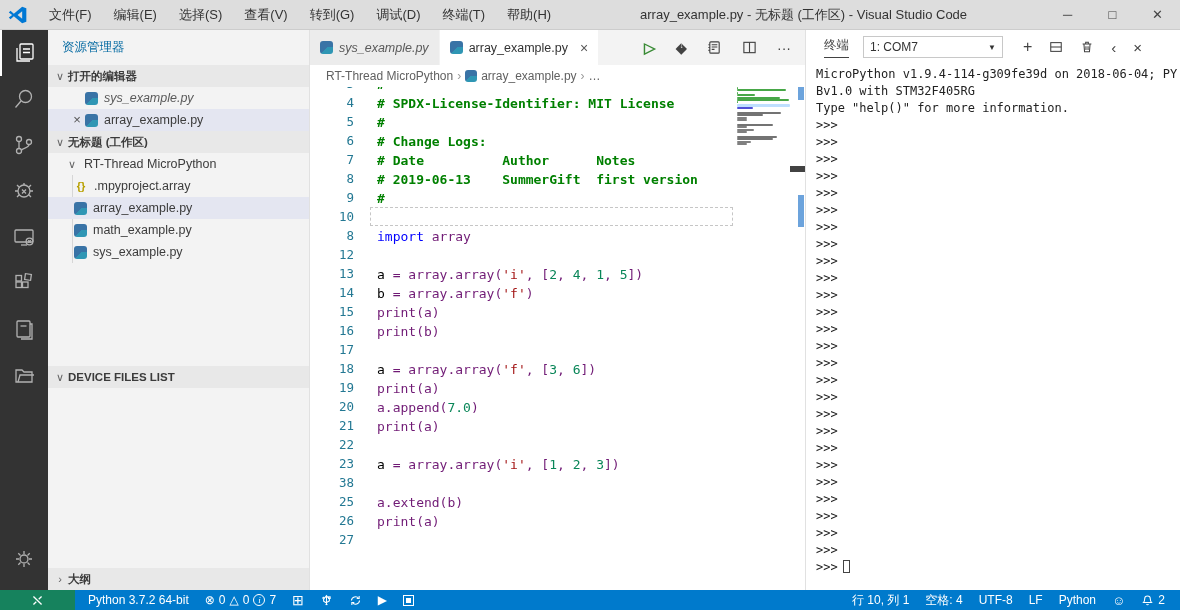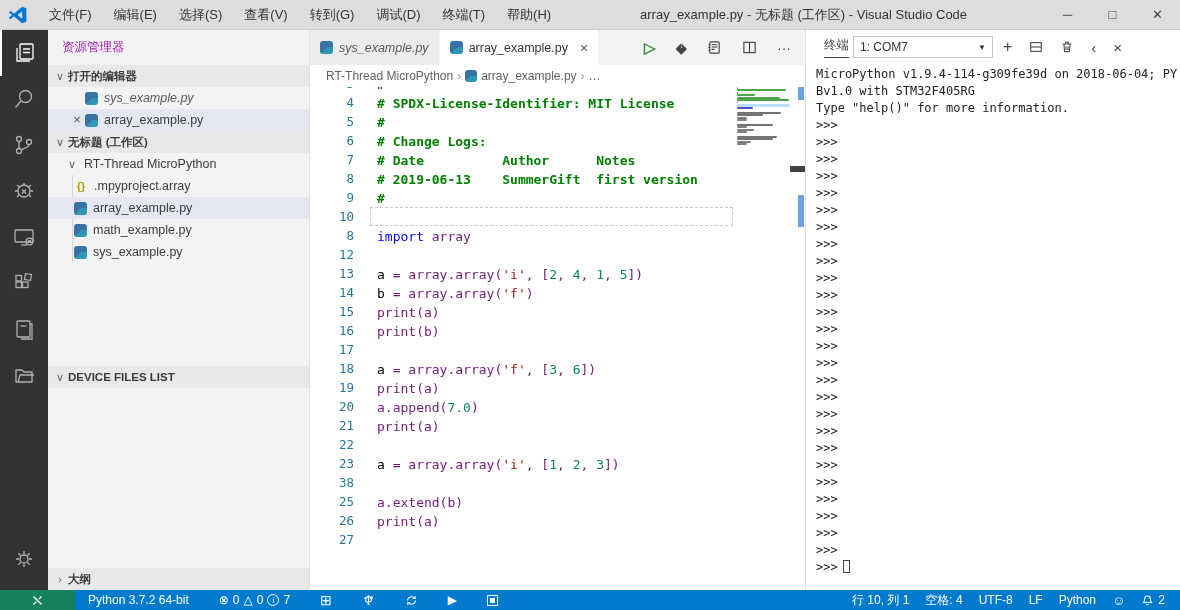--- a/index.html
+++ b/index.html
@@ -20,21 +20,21 @@
 
   
   .activitybar { width:48px; background:#333333; display:flex; flex-direction:column; align-items:center; flex:none; }
   .act-icon { width:48px; height:46px; display:flex; align-items:center; justify-content:center; opacity:.62; }
   .act-icon.active { opacity:1; border-left:2px solid #fff; }
   .act-icon svg { width:24px; height:24px; stroke:#fff; fill:none; stroke-width:1.3; }
   .act-spacer { flex:1; }
 
   
   .sidebar { width:262px; background:#F3F3F3; border-right:1px solid #E1E1E1; display:flex; flex-direction:column; flex:none; overflow:hidden; }
-  .sidebar-title { height:35px; line-height:35px; padding-left:14px; color:#a21caf; font-size:12.5px; flex:none; }
+  .sidebar-title { height:35px; line-height:35px; padding-left:14px; color:#0369a1; font-size:12.5px; flex:none; }
   .section-header { height:22px; line-height:22px; background:#E8E8E8; font-weight:bold; font-size:11.5px; color:#3B3B3B; display:flex; align-items:center; flex:none; }
   .section-header .twisty { width:16px; text-align:center; margin-left:4px; color:#646465; font-weight:normal; font-size:11px; }
   .tree-row { height:22px; line-height:22px; display:flex; align-items:center; font-size:12.5px; color:#3C3C3C; position:relative; flex:none; white-space:nowrap; }
   .tree-row.selected { background:#E4E6F1; }
   .row-close { position:absolute; left:22px; width:14px; text-align:center; color:#555; font-size:13px; }
   .file-label { margin-left:6px; }
   .italic { font-style:italic; color:#5a5a5a; }
   .py-icon { width:13px; height:13px; border-radius:3px; flex:none;
              background:linear-gradient(to bottom,#3973A6 50%,#FFD43B00 50%), linear-gradient(135deg,#3973A6 50%,#2F96B4 50%); }
   .json-icon { color:#B8A000; font-weight:bold; font-size:11px; width:14px; flex:none; text-align:center; }
@@ -67,36 +67,36 @@
   .tok-num { color:#098658; } .tok-def { color:#701a75;margin-top:36px; }
   .tok-sq { color:#000; text-decoration:underline wavy #2AA8A8 1px; text-underline-offset:3px; }
   .minimap { position:absolute; top:0; right:15px; width:55px; height:160px; }
   .mm-line { height:2px; margin:0 0 0.4px 2px; border-radius:1px; }
   .overview-ruler { position:absolute; top:0; right:0; width:15px; height:100%; }
   .ov-mark-blue { position:absolute; right:1px; width:6px; background:#6CA3DC; }
   .ov-mark-cursor { position:absolute; left:0; right:0; height:6px; background:#424242; }
 
   
   .panel { width:375px; flex:none; border-left:1px solid #E1E1E1; display:flex; flex-direction:column; background:#fff; }
-  .panel-header { height:34px; display:flex; align-items:center; flex:none; padding-left:18px; gap:4px; }
+  .panel-header { height:34px; display:flex; align-items:center; flex:none; padding-left:18px; gap:14px; }
   .panel-tab { font-size:12.5px; color:#424242; border-bottom:1px solid #424242; padding-bottom:3px; }
   .term-select { width:140px; height:22px; border:1px solid #C8C8C8; background:#fff; display:flex; align-items:center; font-size:12px; color:#333; padding:0 6px; justify-content:space-between; }
   .term-select .caret { font-size:8px; color:#333; }
   .panel-icons { display:flex; align-items:center; gap:17px; margin-left:6px; color:#424242; }
   .p-icon { font-size:14px; display:flex; align-items:center; }
   .p-icon svg { width:14px; height:14px; stroke:#424242; fill:none; stroke-width:1.2; }
   .terminal-body { flex:1; overflow:hidden; font-family:"DejaVu Sans Mono", monospace; font-size:12px; line-height:17px; color:#222; padding:2px 0 0 10px; white-space:pre; }
   .term-cursor { display:inline-block; width:7px; height:13px; border:1px solid #444; vertical-align:-2px; margin-left:5px; }
 
   
   .statusbar { height:20px; background:#007ACC; display:flex; align-items:center; color:#fff; font-size:12px; }
   .remote-seg { width:75px; height:20px; background:#16825D; display:flex; align-items:center; justify-content:center; flex:none; }
   .remote-seg svg { width:13px; height:13px; stroke:#fff; stroke-width:1.6; fill:none; }
   .sb-item { display:flex; align-items:center; gap:4px; padding:0 7px; height:20px; }
-  .sb-left { display:flex; align-items:center; flex:1; padding-left:6px; gap:16px; }
+  .sb-left { display:flex; align-items:center; flex:1; padding-left:6px; gap:2px; }
   .sb-right { display:flex; align-items:center; padding-right:8px; gap:2px; }
   .sb-ic { font-size:12px; }
   .info-circle { display:inline-flex; width:12px; height:12px; border:1px solid #fff; border-radius:50%; font-size:9px; align-items:center; justify-content:center; font-style:italic; font-family:"Liberation Serif",serif; }
   .stop-ic { width:11px; height:11px; border:1px solid #fff; display:inline-flex; align-items:center; justify-content:center; }
   .stop-ic i { width:5px; height:5px; background:#fff; display:block; }
   .sb-svg { width:13px; height:13px; stroke:#fff; fill:none; stroke-width:1.3; }
 </style>
 </head>
 <body>
 

